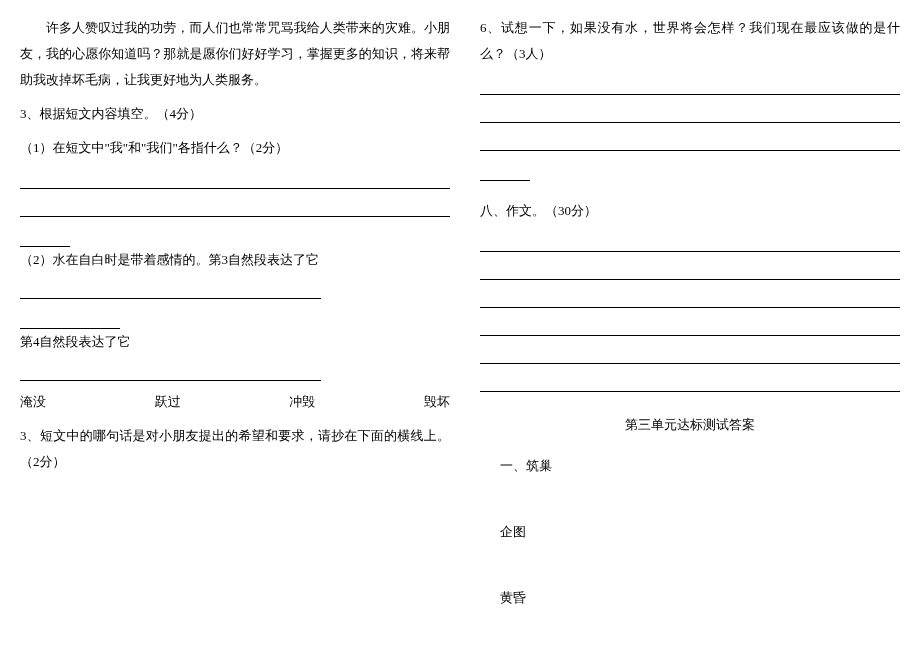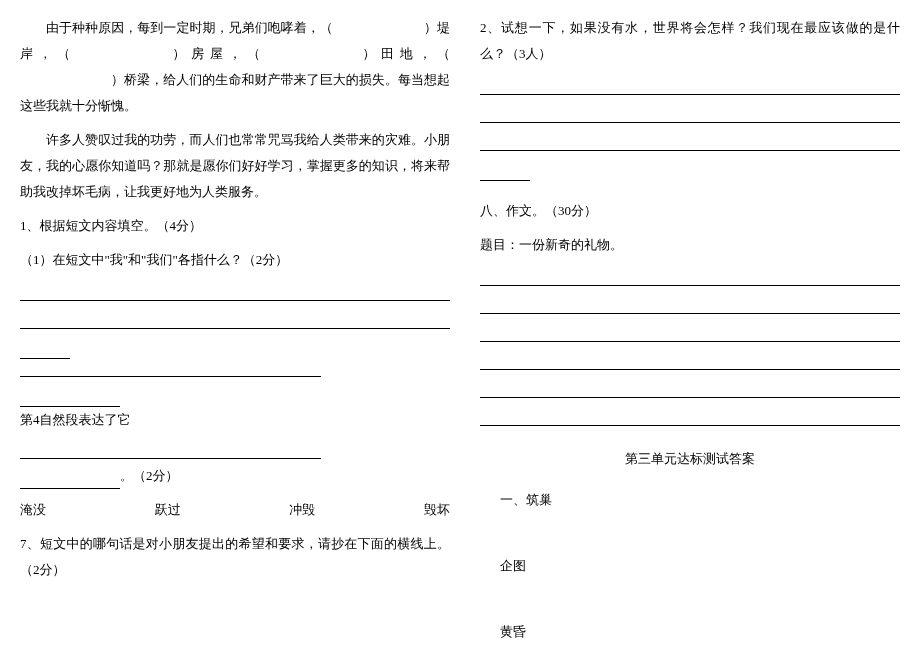--- a/index.html
+++ b/index.html
@@ -81,63 +81,57 @@
       font-weight: normal;
     }
     .paren-blank {
       letter-spacing: 0;
     }
   </style>
 </head>
 <body>
 
 <div class="col col-left">
-  <div class="para indent">
-    <span>由于种种原因，每到一定时期，兄弟们咆哮着，（</span><span class="blank paren-blank">　　　　　</span><span>）堤岸，</span><span>（</span><span class="blank paren-blank">　　　　　</span><span>）房屋，（</span><span class="blank paren-blank">　　　　　</span><span>）田地，（</span><span class="blank paren-blank">　　　　　</span><span>）桥梁，给人们的生命和财产带来了巨大的损失。每当想起这些我就十分惭愧。</span>
-  </div>
 
   <div class="para indent">许多人赞叹过我的功劳，而人们也常常咒骂我给人类带来的灾难。小朋友，我的心愿你知道吗？那就是愿你们好好学习，掌握更多的知识，将来帮助我改掉坏毛病，让我更好地为人类服务。</div>
 
-  <div class="para">1、根据短文内容填空。（4分）</div>
+  <div class="para">3、根据短文内容填空。（4分）</div>
 
   <div class="para">（1）在短文中"我"和"我们"各指什么？（2分）</div>
   <div class="line-blank"></div>
   <div class="line-blank"></div>
   <div><span class="line-blank-shortish"></span></div>
 
+  <div class="para">（2）水在自白时是带着感情的。第3自然段表达了它</div>
   <div style="border-bottom:1px solid #000;height:18px;width:70%;margin-bottom:4px;"></div>
   <div><span class="line-blank-short"></span></div>
 
   <div class="para">第4自然段表达了它</div>
   <div style="border-bottom:1px solid #000;height:18px;width:70%;margin-bottom:4px;"></div>
-  <div><span class="line-blank-short"></span><span>。（2分）</span></div>
 
   <div class="verb-row">
     <span>淹没</span>
     <span>跃过</span>
     <span>冲毁</span>
     <span>毁坏</span>
   </div>
 
-  <div class="para">7、短文中的哪句话是对小朋友提出的希望和要求，请抄在下面的横线上。（2分）</div>
+  <div class="para">3、短文中的哪句话是对小朋友提出的希望和要求，请抄在下面的横线上。（2分）</div>
 
 </div>
 
 <div class="col col-right">
-  <div class="para">2、试想一下，如果没有水，世界将会怎样？我们现在最应该做的是什么？（3人）</div>
+  <div class="para">6、试想一下，如果没有水，世界将会怎样？我们现在最应该做的是什么？（3人）</div>
   <div class="line-blank"></div>
   <div class="line-blank"></div>
   <div class="line-blank"></div>
   <div><span class="line-blank-shortish"></span></div>
 
   <div class="para" style="margin-top:17px;">八、作文。（30分）</div>
 
-  <div class="para">
-    <span>题目：</span><span>一份新奇的礼物。</span>
-  </div>
 
 
   <div class="line-blank"></div>
   <div class="line-blank"></div>
   <div class="line-blank"></div>
   <div class="line-blank"></div>
   <div class="line-blank"></div>
   <div class="line-blank"></div>
 
   <div class="section-title">第三单元达标测试答案</div>

